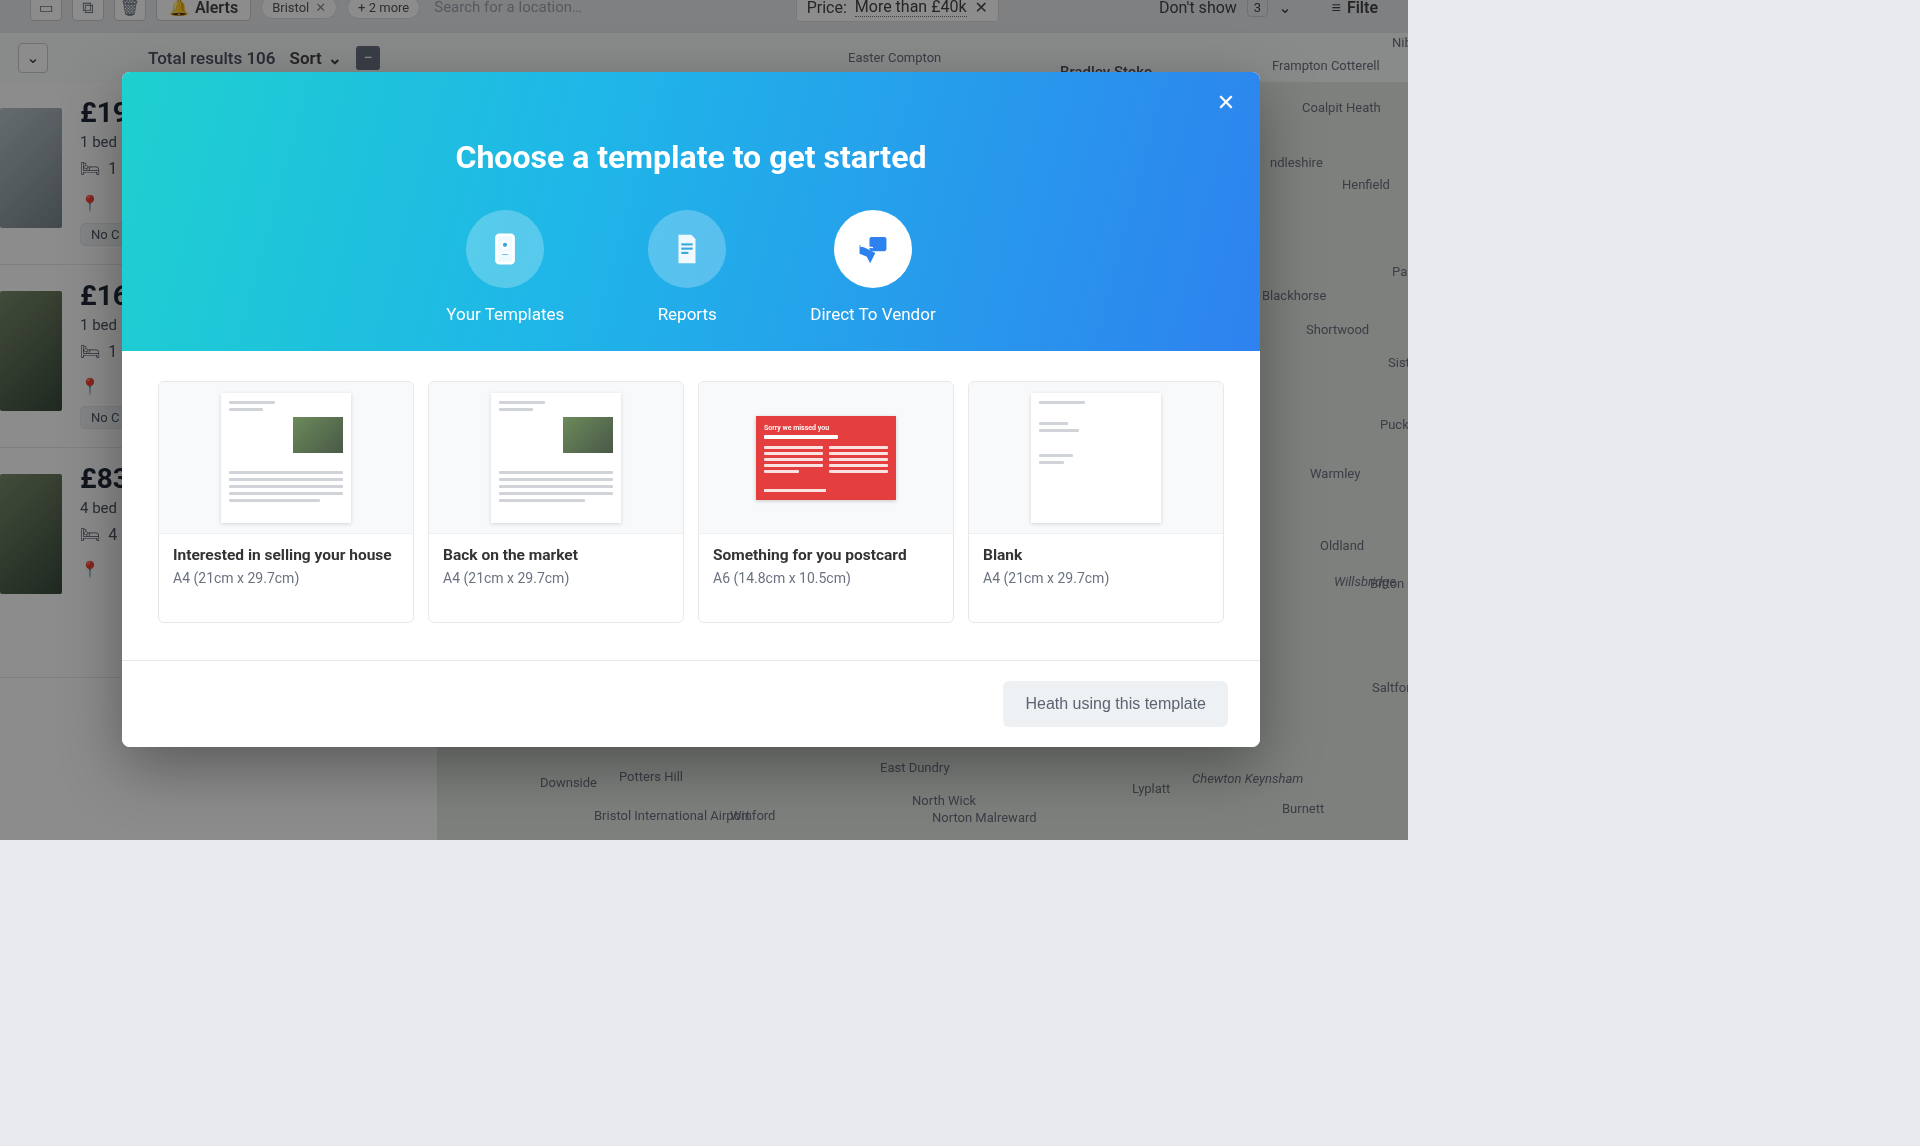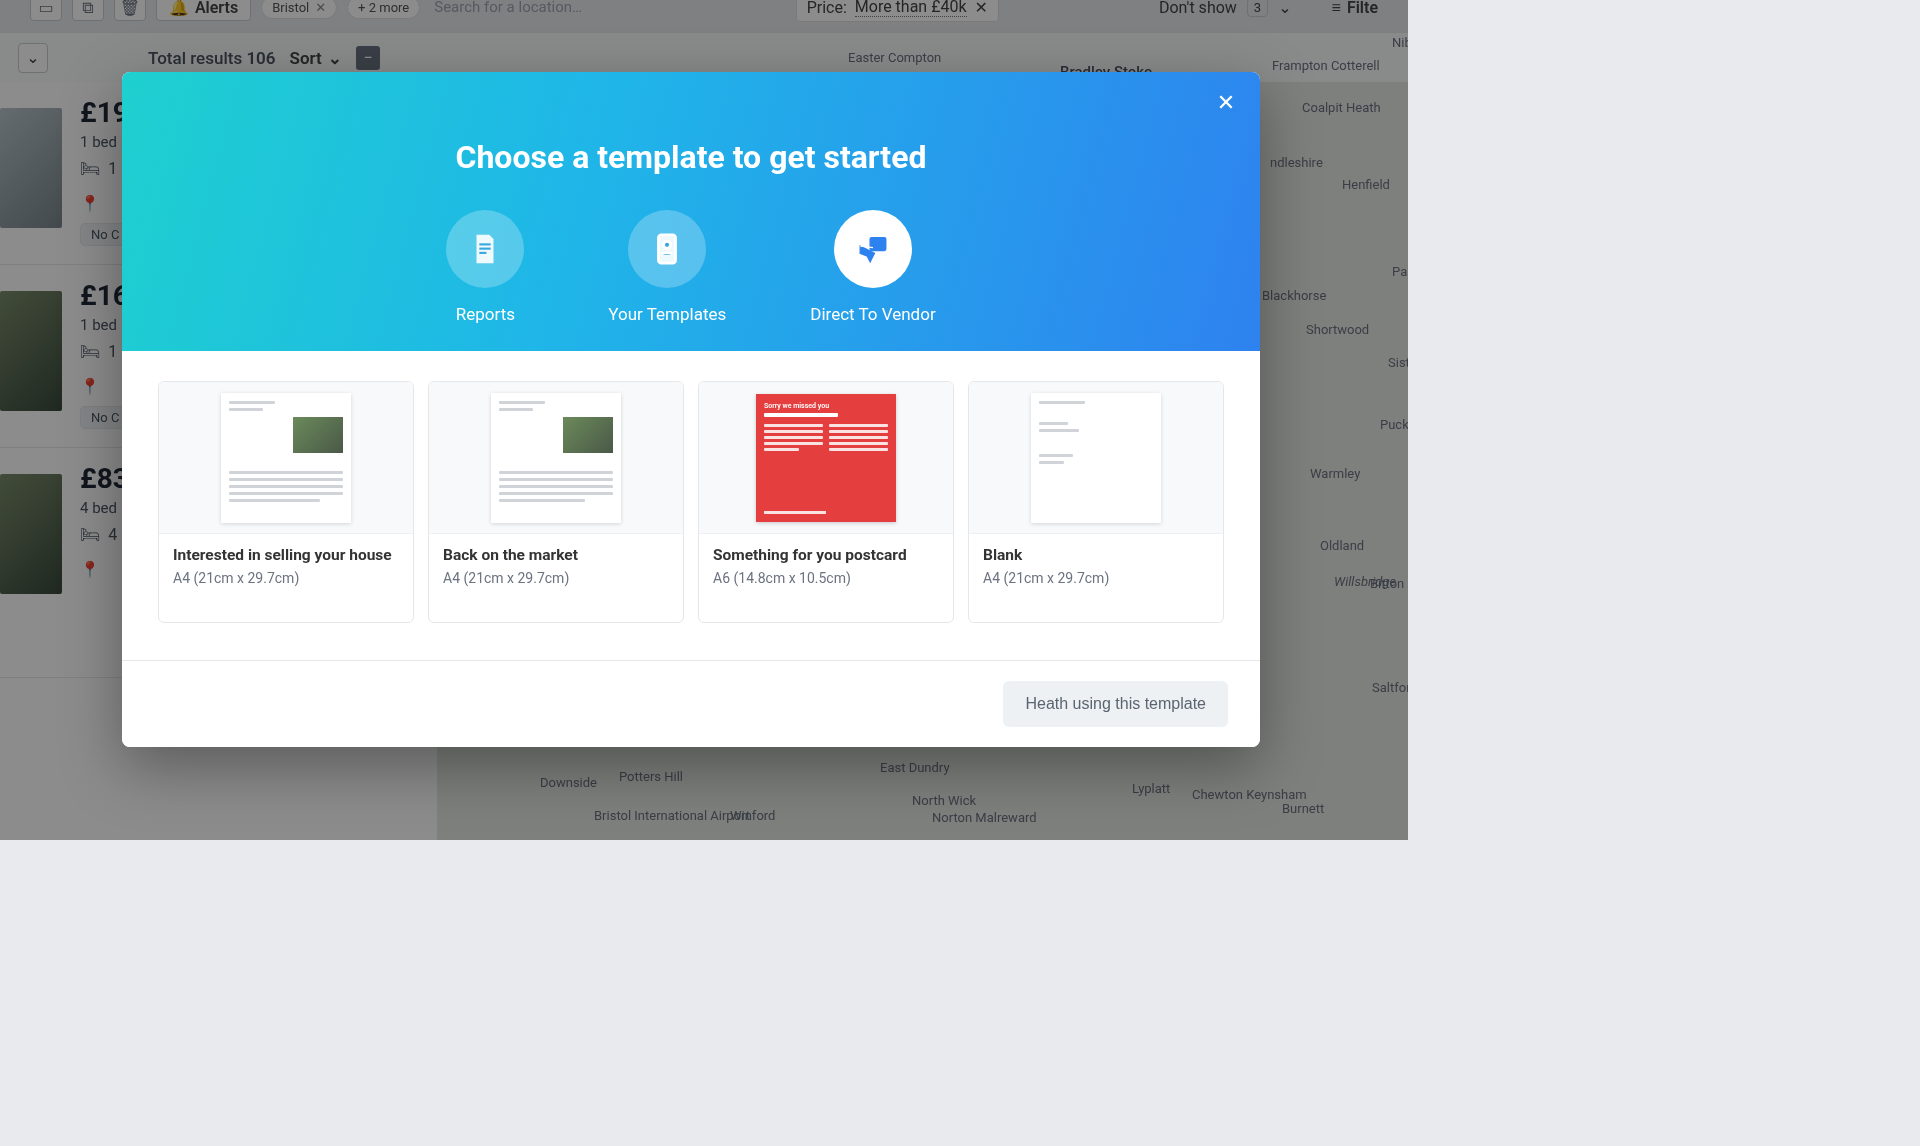--- a/index.html
+++ b/index.html
@@ -225,21 +225,21 @@
 .doc-preview {
   width: 130px; height: 130px; background: #fff;
   box-shadow: 0 1px 4px rgba(0,0,0,0.15);
   padding: 8px;
   display: flex; flex-direction: column; gap: 4px;
 }
 .doc-preview .line { height: 3px; background: #d0d4d9; border-radius: 1px;}
 .doc-preview .line.sm { width: 40%; }
 .doc-preview .img { width: 50px; height: 36px; background: linear-gradient(135deg,#6b8a5a,#4a5948); margin: 2px 0 4px auto; }
 .postcard-prev {
-  width: 140px; height: 128px; background: #e53e3e;
+  width: 140px; height: 84px; background: #e53e3e;
   padding: 8px; color: #fff; font-size: 5px;
   box-shadow: 0 1px 4px rgba(0,0,0,0.2);
   display:flex; flex-direction:column; gap:3px;
 }
 .postcard-prev .bar{height:4px;background:#fff;width:60%;border-radius:1px;}
 .postcard-prev .cols{display:flex; gap:6px; margin-top:4px; flex:1;}
 .postcard-prev .col{flex:1;display:flex;flex-direction:column;gap:3px;}
 .postcard-prev .col .l{height:3px;background:rgba(255,255,255,0.85);border-radius:1px;}
 .tcard-body { padding: 12px 14px; }
 .tcard-name { font-weight: 700; font-size: 15.5px; color: #333; line-height: 1.25; }
@@ -371,21 +371,21 @@
         <div class="place" style="left: 904px; top: 95px;">Henfield</div>
         <div class="place" style="left: 824px; top: 206px;">Blackhorse</div>
         <div class="place" style="left: 868px; top: 240px;">Shortwood</div>
         <div class="place" style="left: 950px; top: 273px;">Sist</div>
         <div class="place" style="left: 872px; top: 384px;">Warmley</div>
         <div class="place" style="left: 896px; top: 492px; font-style: italic;">Willsbridge</div>
         <div class="place" style="left: 882px; top: 456px;">Oldland</div>
         <div class="place" style="left: 932px; top: 494px;">Bitton</div>
         <div class="place" style="left: 934px; top: 598px;">Saltford</div>
         <div class="place" style="left: 942px; top: 335px;">Pucklechurch</div>
-        <div class="place" style="left: 754px; top: 705px;">Chewton Keynsham</div>
+        <div class="place" style="left: 754px; top: 689px; font-style: italic;">Chewton Keynsham</div>
         <div class="place" style="left: 844px; top: 719px;">Burnett</div>
         <div class="place" style="left: 494px; top: 728px;">Norton Malreward</div>
         <div class="place" style="left: 442px; top: 678px;">East Dundry</div>
         <div class="place" style="left: 474px; top: 711px;">North Wick</div>
         <div class="place" style="left: 694px; top: 699px;">Lyplatt</div>
         <div class="place" style="left: 102px; top: 693px;">Downside</div>
         <div class="place" style="left: 181px; top: 687px;">Potters Hill</div>
         <div class="place" style="left: 292px; top: 726px;">Winford</div>
         <div class="place" style="left: 156px; top: 726px;">Bristol International Airport</div>
         <div class="place" style="left: 832px; top: 73px;">ndleshire</div>
@@ -397,38 +397,38 @@
 
 <div class="bg-overlay"></div>
 
 <div class="modal">
   <div class="modal-head">
     <div class="close-x">✕</div>
     <div class="modal-title">Choose a template to get started</div>
     <div class="tabs">
       <div class="tab">
         <div class="circle">
+          <svg viewBox="0 0 24 24" fill="none" stroke="#fff" stroke-width="2">
+            <rect x="6" y="2" width="12" height="20" rx="2" fill="rgba(255,255,255,0.9)"></rect>
+            <circle cx="12" cy="9" r="2.5" fill="#3aa8e0"></circle>
+            <path d="M8 16c1-2 7-2 8 0" fill="#3aa8e0"></path>
+          </svg>
+        </div>
+        <span>Your Templates</span>
+      </div>
+      <div class="tab">
+        <div class="circle">
           <svg viewBox="0 0 24 24" fill="rgba(255,255,255,0.9)">
             <path d="M6 2h9l3 3v17H6z"></path>
             <rect x="8" y="8" width="8" height="1.5" fill="#3aa8e0"></rect>
             <rect x="8" y="11" width="8" height="1.5" fill="#3aa8e0"></rect>
             <rect x="8" y="14" width="5" height="1.5" fill="#3aa8e0"></rect>
           </svg>
         </div>
         <span>Reports</span>
-      </div>
-      <div class="tab">
-        <div class="circle">
-          <svg viewBox="0 0 24 24" fill="none" stroke="#fff" stroke-width="2">
-            <rect x="6" y="2" width="12" height="20" rx="2" fill="rgba(255,255,255,0.9)"></rect>
-            <circle cx="12" cy="9" r="2.5" fill="#3aa8e0"></circle>
-            <path d="M8 16c1-2 7-2 8 0" fill="#3aa8e0"></path>
-          </svg>
-        </div>
-        <span>Your Templates</span>
       </div>
       <div class="tab active">
         <div class="circle">
           <svg viewBox="0 0 24 24">
             <rect x="10" y="4" width="11" height="9" rx="1" fill="#2e82ef"></rect>
             <path d="M3 10l10 5-3 6-2-4-5-2z" fill="#2e82ef"></path>
             <path d="M3 10l9 1" stroke="#fff" stroke-width="1"></path>
           </svg>
         </div>
         <span>Direct To Vendor</span>

